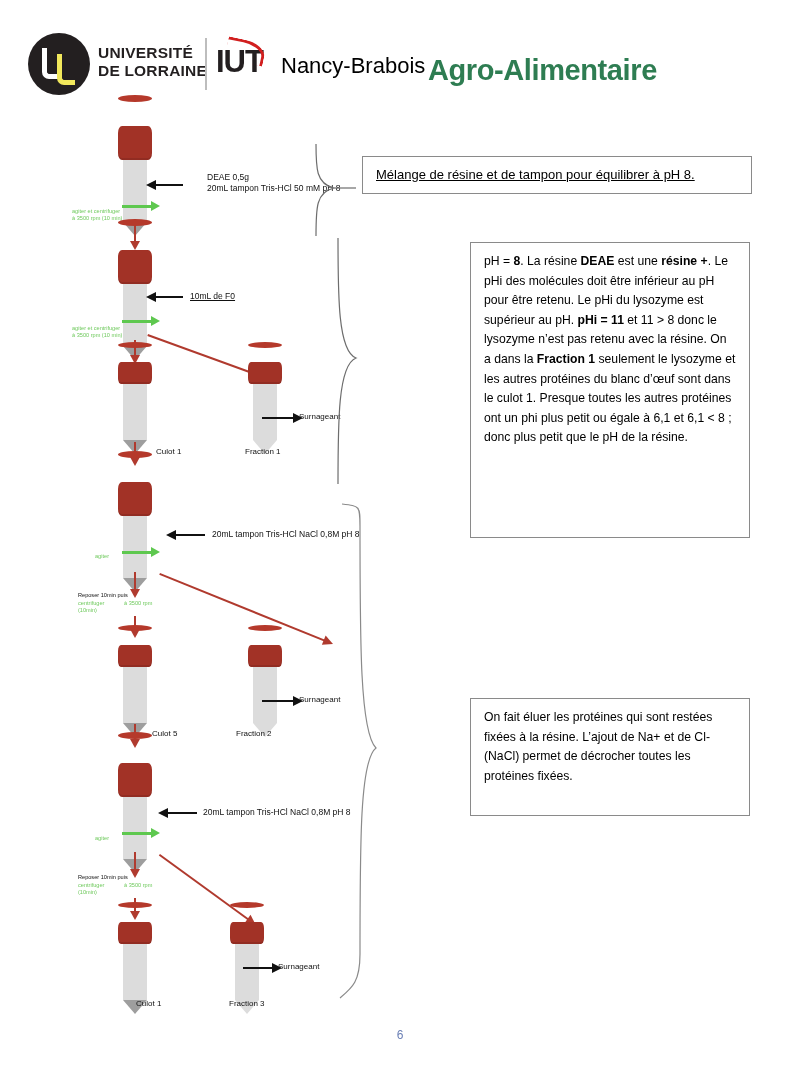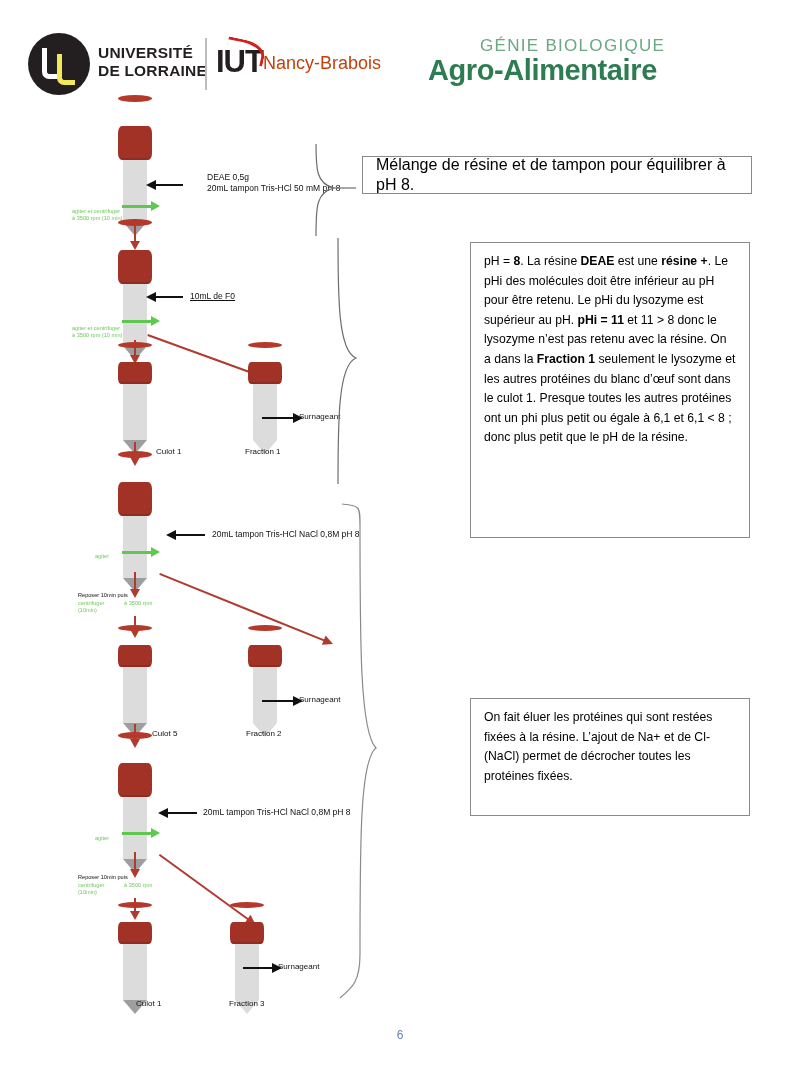--- a/index.html
+++ b/index.html
@@ -26,21 +26,21 @@
   .univ-name{position:absolute;left:98px;top:44px;
     font-weight:bold;font-size:15.5px;line-height:17.5px;letter-spacing:.2px;
     color:#231f20;}
   .hdr-divider{position:absolute;left:205px;top:38px;width:2px;height:52px;
     background:#bdbdbd;}
   .iut{position:absolute;left:216px;top:44px;font-weight:bold;font-size:31px;
     color:#231f20;letter-spacing:-1px;}
   .iut-swoosh{position:absolute;left:226px;top:40px;width:36px;height:20px;
     border-top:3px solid #d11f1f;border-right:3px solid #d11f1f;
     border-radius:0 60% 0 0;transform:rotate(12deg);}
-  .nancy{position:absolute;left:263px;top:53px;font-size:18px;color:#c2410c;}
+  .nancy{position:absolute;left:281px;top:53px;font-size:22px;color:#000000;}
   .genie{position:absolute;left:480px;top:36px;font-size:17px;letter-spacing:1.3px;
     color:#6aa783;}
   .agro{position:absolute;left:428px;top:54px;font-size:29px;font-weight:bold;
     letter-spacing:-.4px;color:#2e7d52;}
 
   
   .tube{position:absolute;width:34px;}
   .tube .cap{width:34px;height:34px;background:#a23226;border-radius:4px/7px;
     box-shadow:inset 0 -2px 0 rgba(0,0,0,.1);}
   .tube .cap:after{content:"";display:block;position:relative;top:-31px;left:0;
@@ -77,21 +77,21 @@
   .lbl-sm{position:absolute;font-size:8px;color:#111;line-height:10px;white-space:nowrap;}
   .lbl-green{position:absolute;font-size:5.6px;color:#6ec95c;line-height:7px;white-space:nowrap;}
   .lbl-blk-sm{position:absolute;font-size:5.6px;color:#111;line-height:7px;white-space:nowrap;}
   .lbl-name{position:absolute;font-size:8px;color:#111;white-space:nowrap;}
 
   
   .tbox{position:absolute;border:1px solid #8a8a8a;background:#fff;
     font-size:12.2px;line-height:19.6px;color:#000;padding:9px 13px;
     box-sizing:border-box;}
   .tbox b{font-weight:bold;}
-  .tbox-one{font-size:16px;}
+  .tbox-one{font-size:13px;text-decoration:underline;}
 
   
   .brace{position:absolute;}
 
   .pagenum{position:absolute;left:0;top:1028px;width:800px;text-align:center;
     font-size:12px;color:#6a7fb5;}
 </style>
 </head>
 <body>
 
@@ -103,21 +103,20 @@
       <div class="l-yellow"></div>
     </div>
     <div class="univ-name">
       <div>UNIVERSITÉ</div>
       <div>DE LORRAINE</div>
     </div>
     <div class="hdr-divider"></div>
     <div class="iut">IUT</div>
     <div class="iut-swoosh"></div>
     <div class="nancy">Nancy-Brabois</div>
-    <div class="genie">GÉNIE BIOLOGIQUE</div>
     <div class="agro">Agro-Alimentaire</div>
   </div>
 
   <div class="tube" style="left:118px;top:126px;">
     <div class="cap"></div>
     <div class="body" style="height:62px;"></div>
     <div class="tip"></div>
   </div>
   <div class="black-arrow" style="left:155px;top:184px;width:28px;"></div>
   <div class="lbl" style="left:190px;top:172px;margin-left:17px;">
@@ -211,21 +210,21 @@
   <div class="lbl-name" style="left:152px;top:729px;">Culot 5</div>
   <div class="red-arrow" style="left:134px;top:724px;height:16px;"></div>
 
   <div class="tube short" style="left:248px;top:645px;">
     <div class="cap"></div>
     <div class="body" style="height:56px;"></div>
     <div class="tip" style="border-top-color:#dcdcdc;"></div>
   </div>
   <div class="black-arrow right" style="left:262px;top:700px;width:32px;"></div>
   <div class="lbl-sm" style="left:299px;top:695px;">Surnageant</div>
-  <div class="lbl-name" style="left:246px;top:729px;">Fraction 2</div>
+  <div class="lbl-name" style="left:236px;top:729px;">Fraction 2</div>
 
   <div class="tube" style="left:118px;top:763px;">
     <div class="cap"></div>
     <div class="body" style="height:62px;"></div>
     <div class="tip"></div>
   </div>
   <div class="black-arrow" style="left:167px;top:812px;width:30px;"></div>
   <div class="lbl" style="left:203px;top:807px;">20mL tampon Tris-HCl NaCl 0,8M pH 8</div>
   <div class="green-arrow" style="left:122px;top:832px;width:30px;"></div>
   <div class="lbl-green" style="left:95px;top:835px;">agiter</div>

